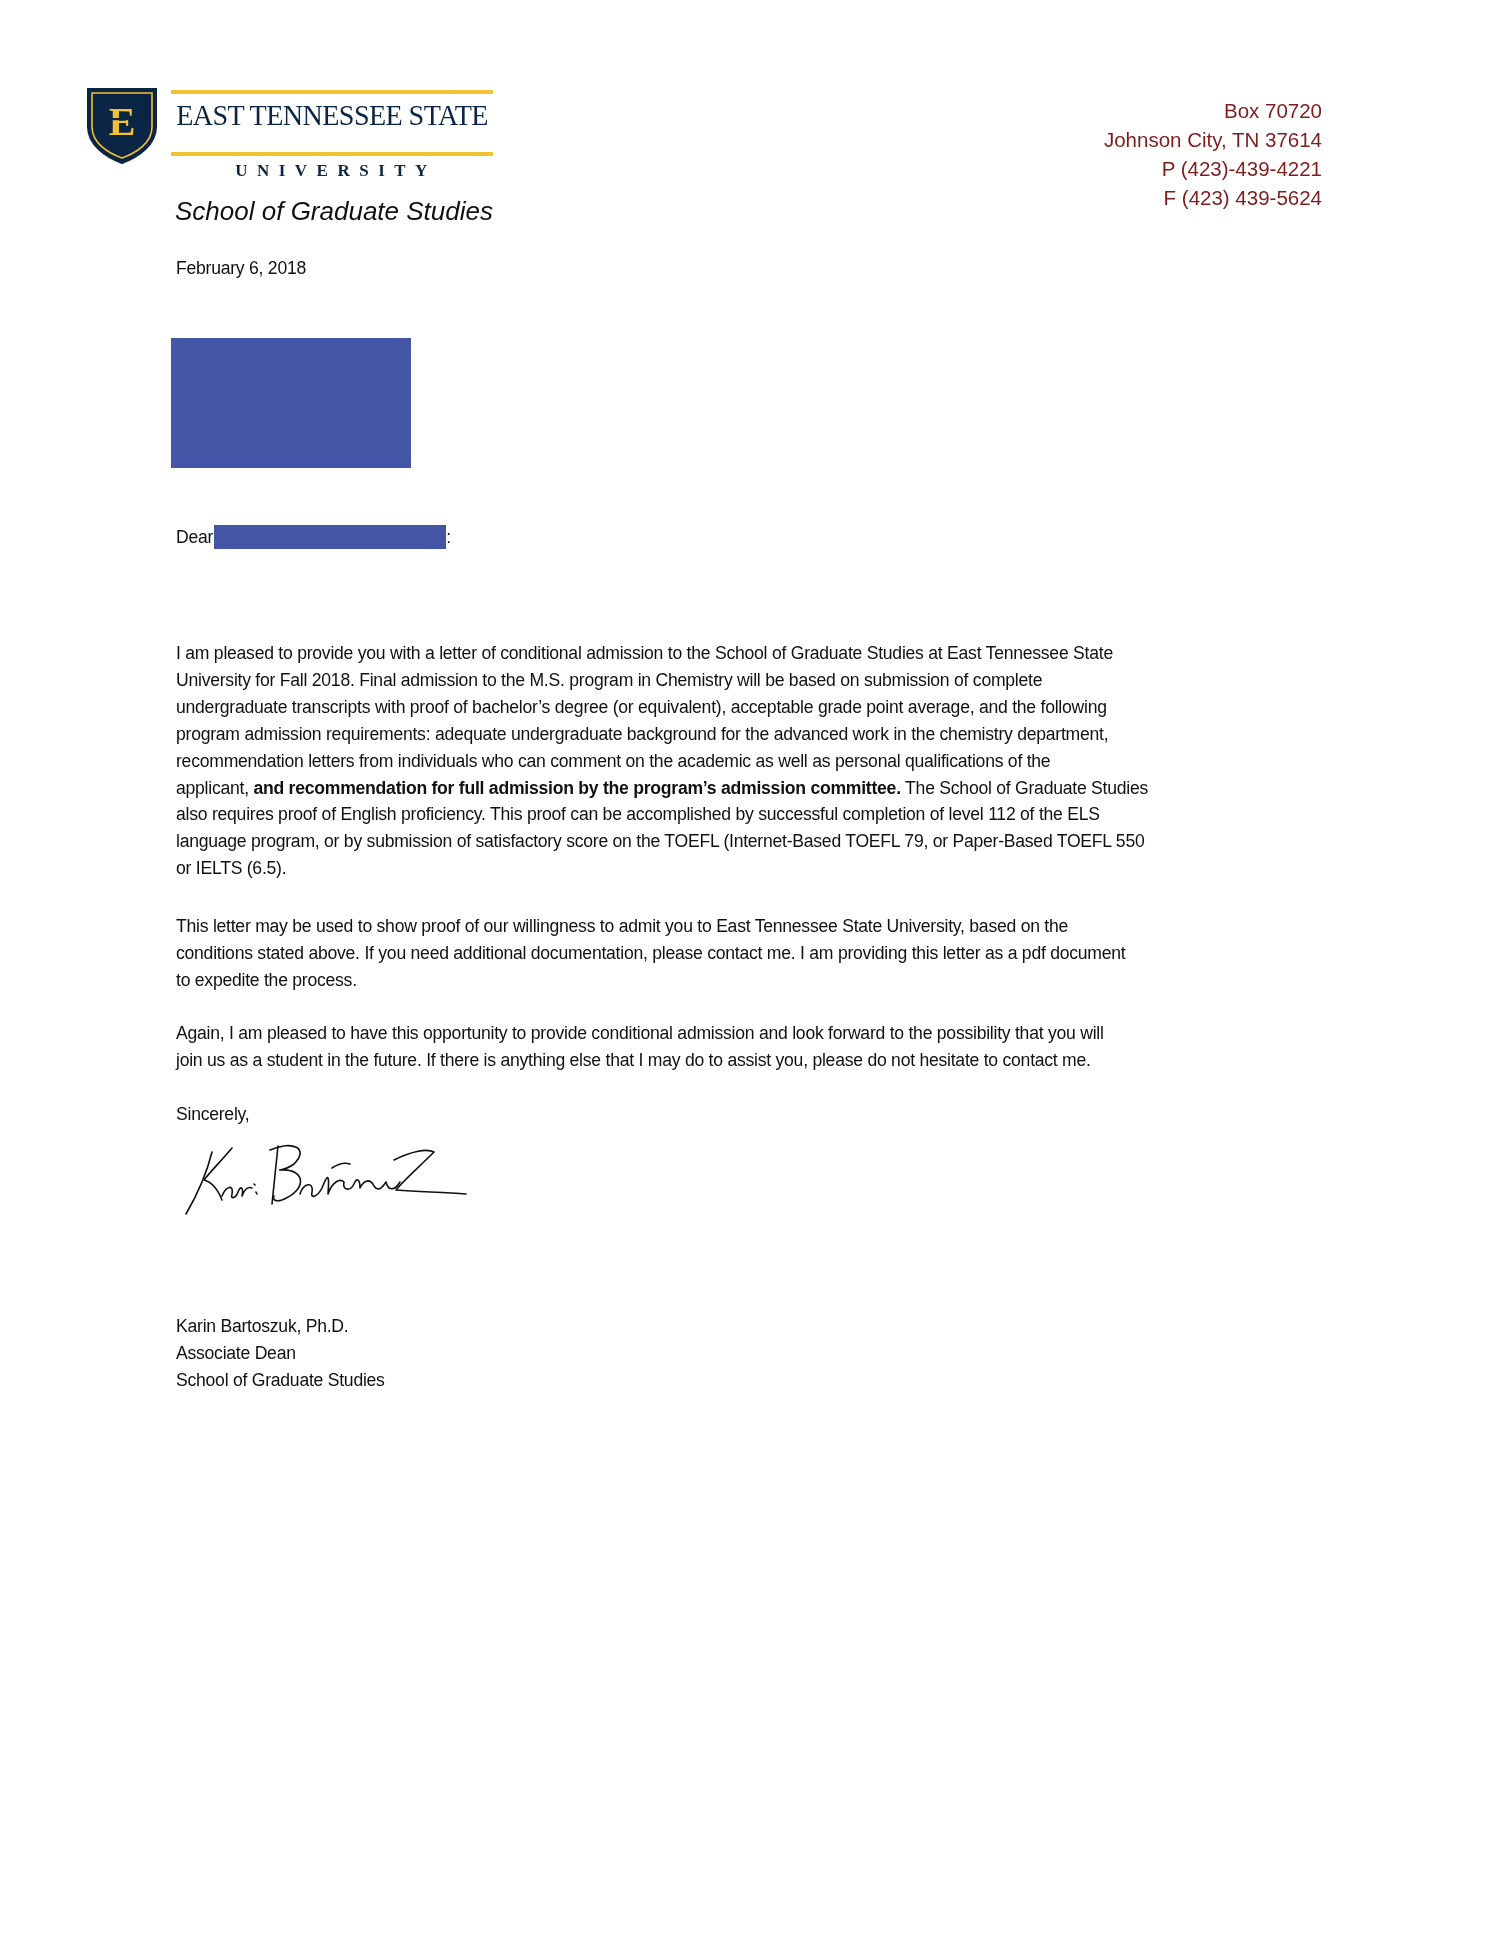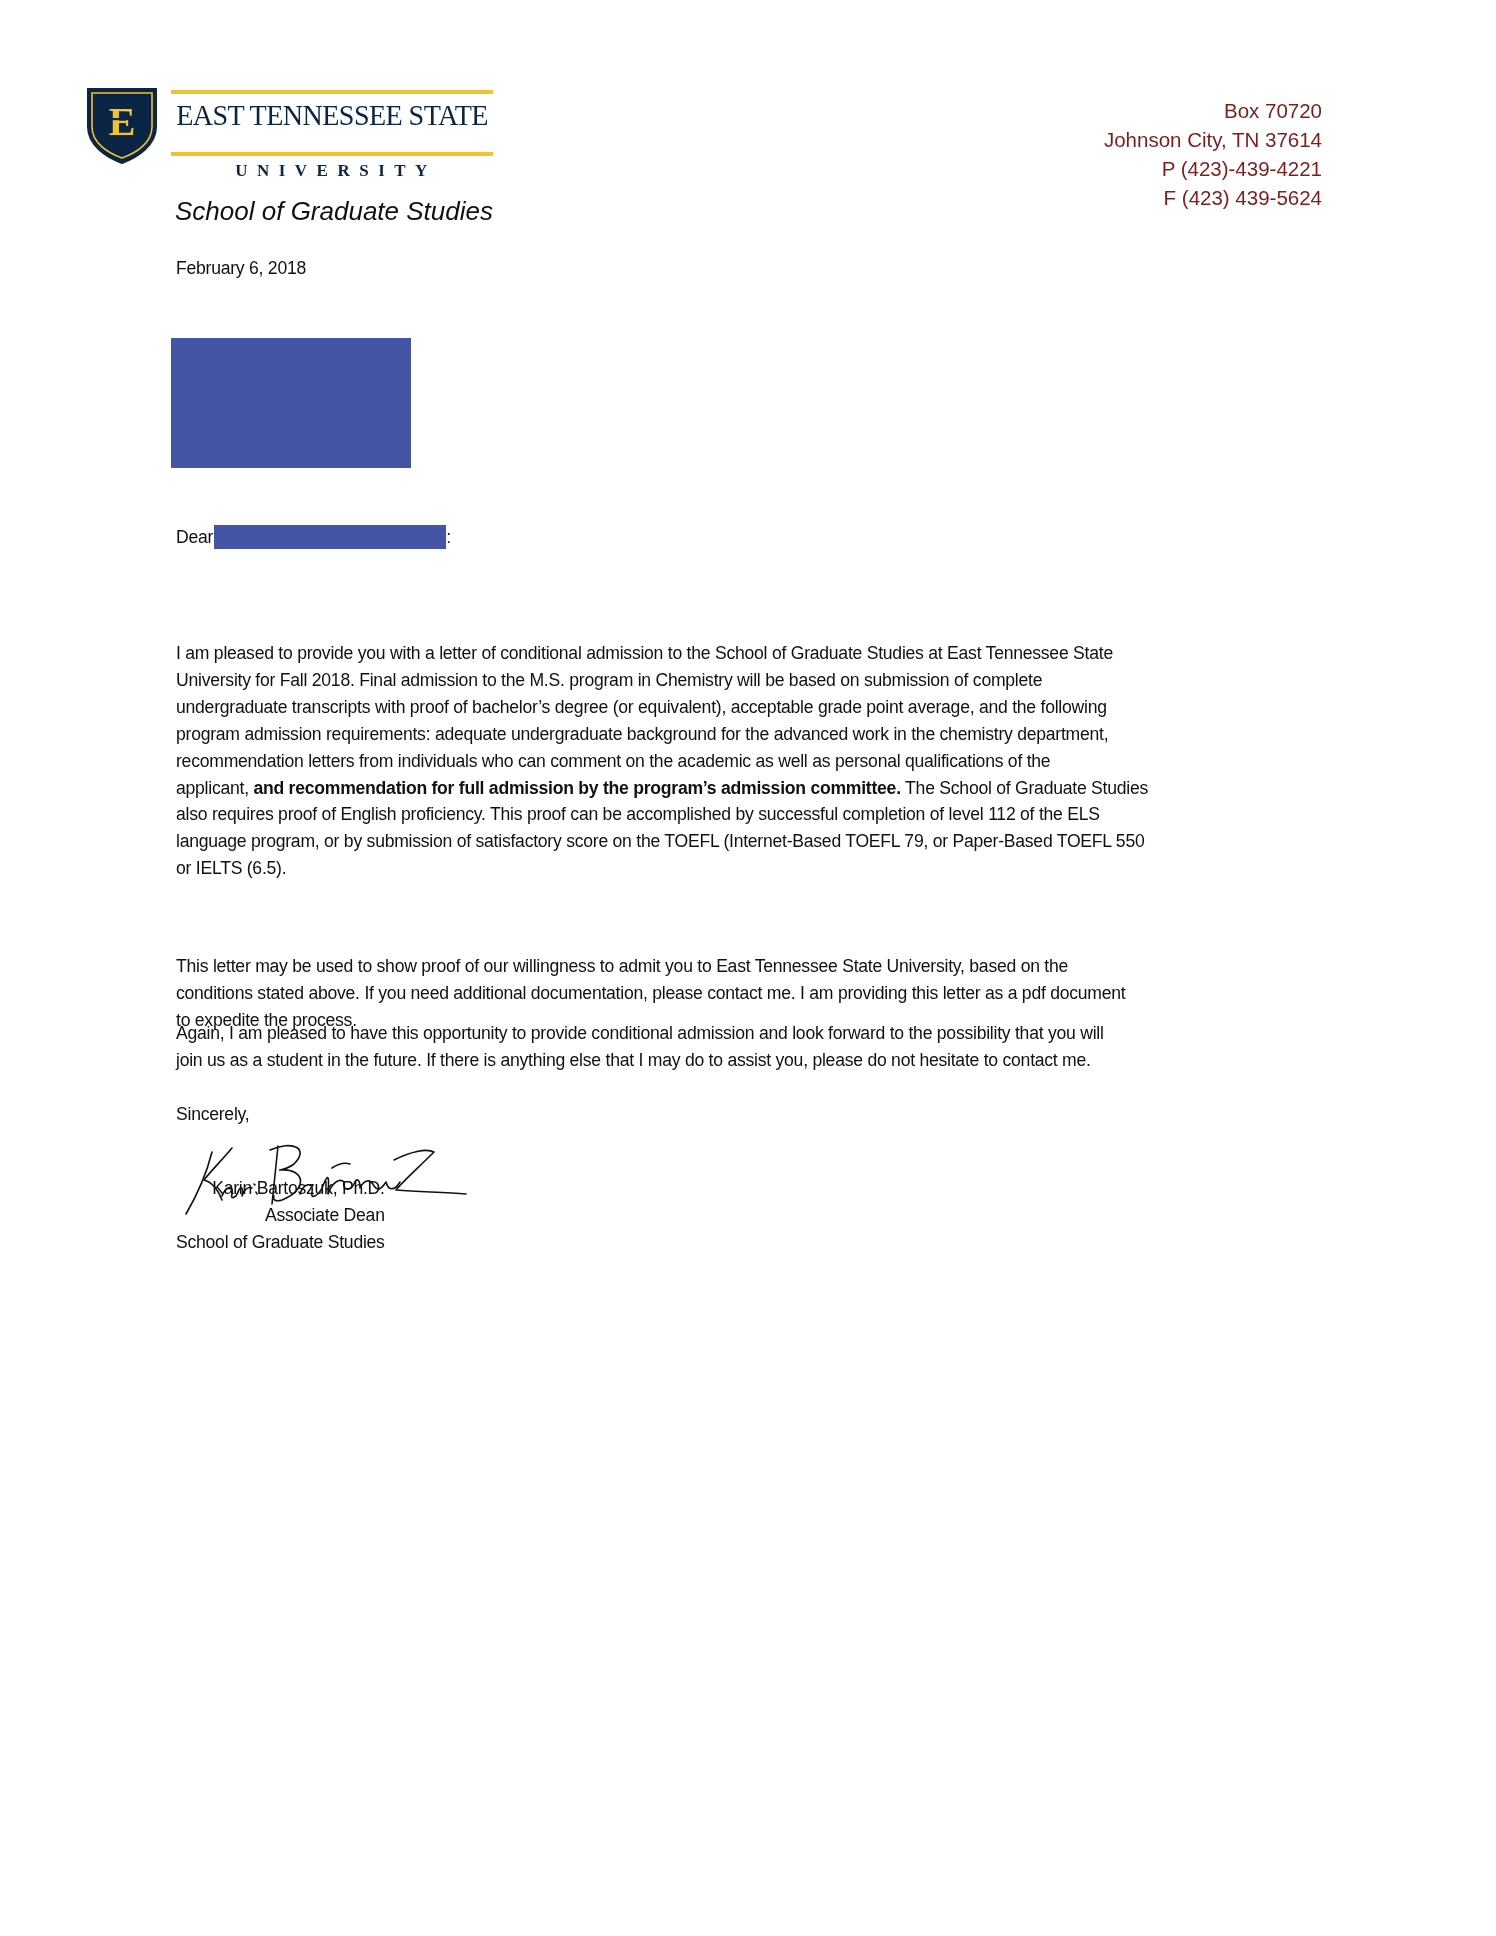--- a/index.html
+++ b/index.html
@@ -31,27 +31,27 @@
   .date { left: 176px; top: 255px; line-height: 26px; white-space: nowrap; }
 
   .redact-block { left: 171px; top: 338px; width: 240px; height: 130px; background: #4455a5; }
 
   .salutation { left: 176px; top: 524px; line-height: 26px; white-space: nowrap; }
   .redact-inline { display: inline-block; width: 232px; height: 24px; background: #4455a5; vertical-align: -6px; margin-left: 1px; }
 
   .para { left: 176px; width: 1150px; line-height: 26.9px; }
   .para .ln { white-space: nowrap; display: block; }
   .p1 { top: 640px; }
-  .p2 { top: 913px; margin-top: 40px; }
+  .p2 { top: 913px; }
   .p3 { top: 1020px; }
   b { font-weight: bold; }
 
   .closing { left: 176px; top: 1101px; line-height: 26px; white-space: nowrap; }
   .signature { left: 182px; top: 1138px; width: 286px; height: 80px; }
-  .sig-block { left: 176px; top: 1175px; line-height: 27px; text-align: right; }
+  .sig-block { left: 176px; top: 1313px; line-height: 27px; }
   .sig-block div { white-space: nowrap; }
 </style>
 </head>
 <body>
 
 <svg class="abs shield" viewBox="0 0 72 78">
   <path d="M2 2 H70 V40 C70 58 52 70 36 76 C20 70 2 58 2 40 Z" fill="#0b2545" stroke="#0b2545" stroke-width="2"></path>
   <path d="M6 6 H66 V40 C66 56 50 66 36 71 C22 66 6 56 6 40 Z" fill="none" stroke="#f2c230" stroke-width="1.6"></path>
   <text x="36" y="48" text-anchor="middle" font-family="Liberation Serif, serif" font-weight="bold" font-size="40" fill="#f2c230">E</text>
   <rect x="22" y="31" width="28" height="2.2" fill="#0b2545"></rect>

